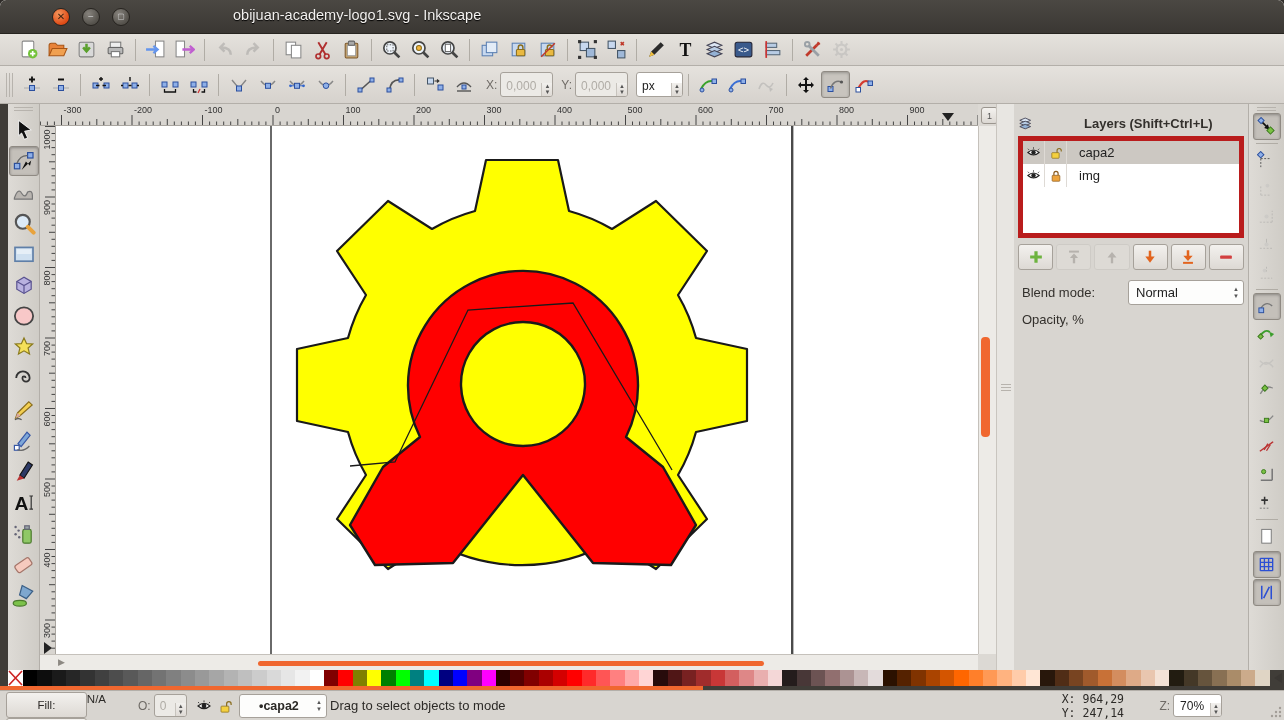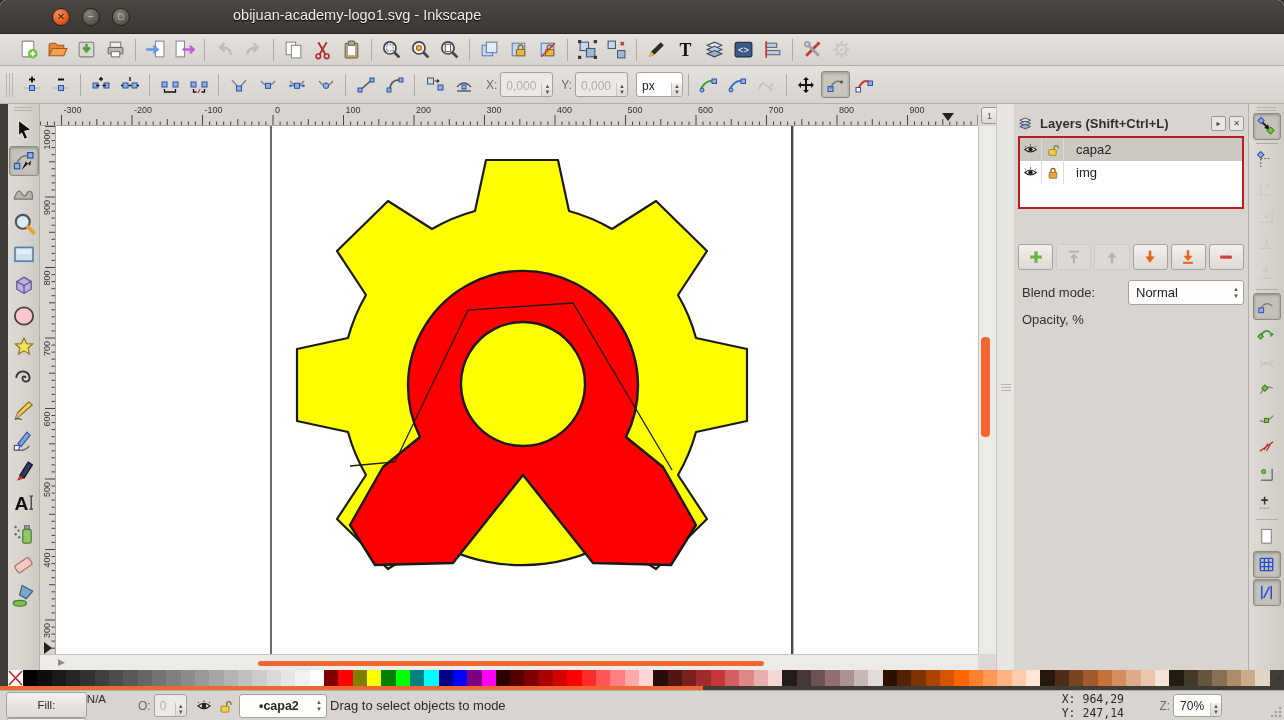--- a/index.html
+++ b/index.html
@@ -63,26 +63,26 @@
   #hscroll{position:absolute;left:40px;top:654px;width:938px;height:16px;background:#edebe7;border-top:1px solid #c5c1bb;}
   #hthumb{position:absolute;left:218px;top:6px;width:506px;height:5px;background:#f0672f;border-radius:3px;}
   #hscroll .stepper{position:absolute;left:18px;top:2px;color:#8d8983;font-size:9px;}
 
   
   #dock-gutter{position:absolute;left:996px;top:104px;width:18px;height:566px;background:#e8e6e2;
     border-left:1px solid #c9c5bf;}
   #dock-grip{position:absolute;left:4px;top:280px;width:10px;height:9px;
     background:repeating-linear-gradient(#b7b3ad 0 1px,transparent 1px 3px);}
   #panel{position:absolute;left:1014px;top:104px;width:234px;height:566px;background:#d8d5d0;}
-  #panel-header{position:absolute;left:4px;top:8px;width:226px;height:22px;display:flex;align-items:center;}
+  #panel-header{position:absolute;left:4px;top:8px;width:226px;height:22px;display:flex;align-items:center;gap:44px;}
   #panel-title{font-size:13px;font-weight:bold;color:#33302c;margin-left:4px;flex:1;white-space:nowrap;}
   .ph-btn{width:15px;height:15px;border:1px solid #9b968f;border-radius:2px;margin-left:3px;
     background:#e9e6e2;font-size:8px;color:#444;display:flex;align-items:center;justify-content:center;flex:none;}
-  #layer-list{position:absolute;left:4px;top:32px;width:226px;height:73px;background:#fff;
-    border:2px solid #b91c1c;}
+  #layer-list{position:absolute;left:4px;top:32px;width:226px;height:102px;background:#fff;
+    border:5px solid #b91c1c;}
   .lrow{height:23px;display:flex;align-items:center;font-size:13px;color:#222;}
   .lrow.sel{background:#ccc8c2;}
   .lcell{width:22px;height:100%;display:flex;align-items:center;justify-content:center;
     border-right:1px solid #dedad5;flex:none;}
   .lname{padding-left:12px;}
   #layer-btns{position:absolute;left:4px;top:140px;width:226px;display:flex;gap:3px;}
   .lab{flex:1;height:26px;border:1px solid #a6a19a;border-radius:3px;
     background:linear-gradient(#f3f1ee,#ddd9d4);display:flex;align-items:center;justify-content:center;text-align:right;}
   .lab.disabled{opacity:.45;border-color:#c4c0ba;background:#e4e1dc;}
   #blend-row{position:absolute;left:8px;top:176px;width:222px;display:flex;align-items:center;}

